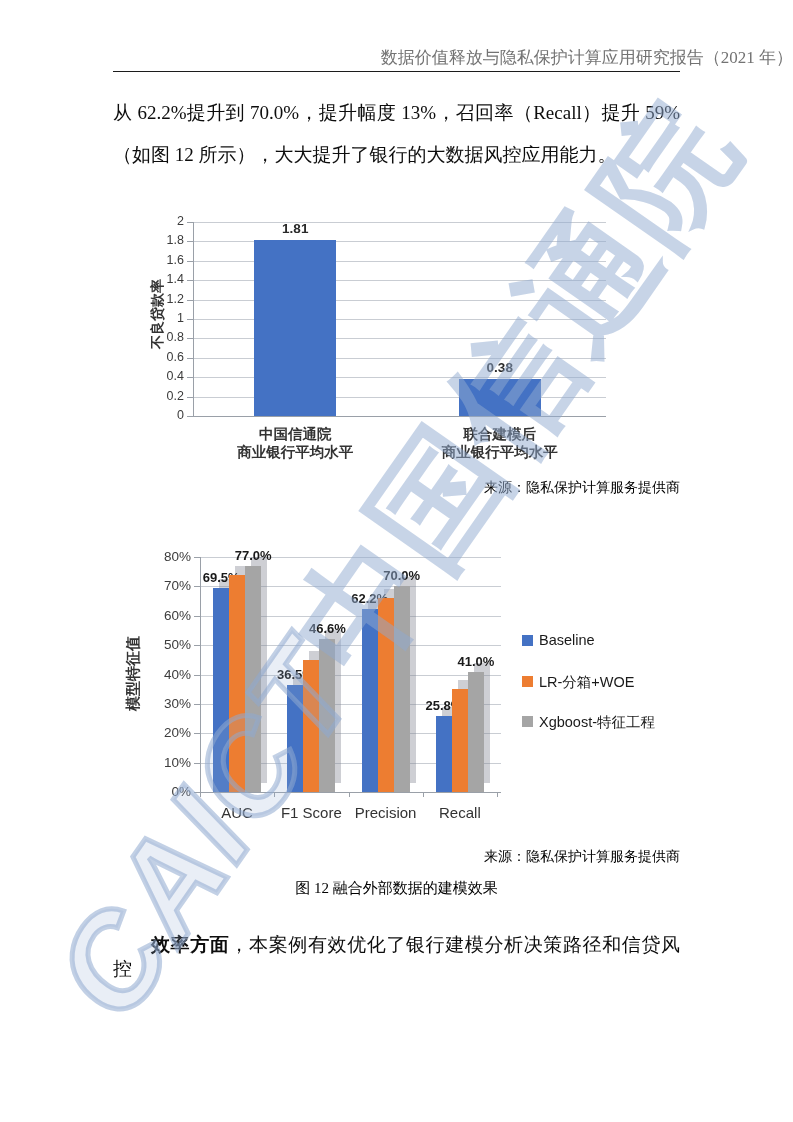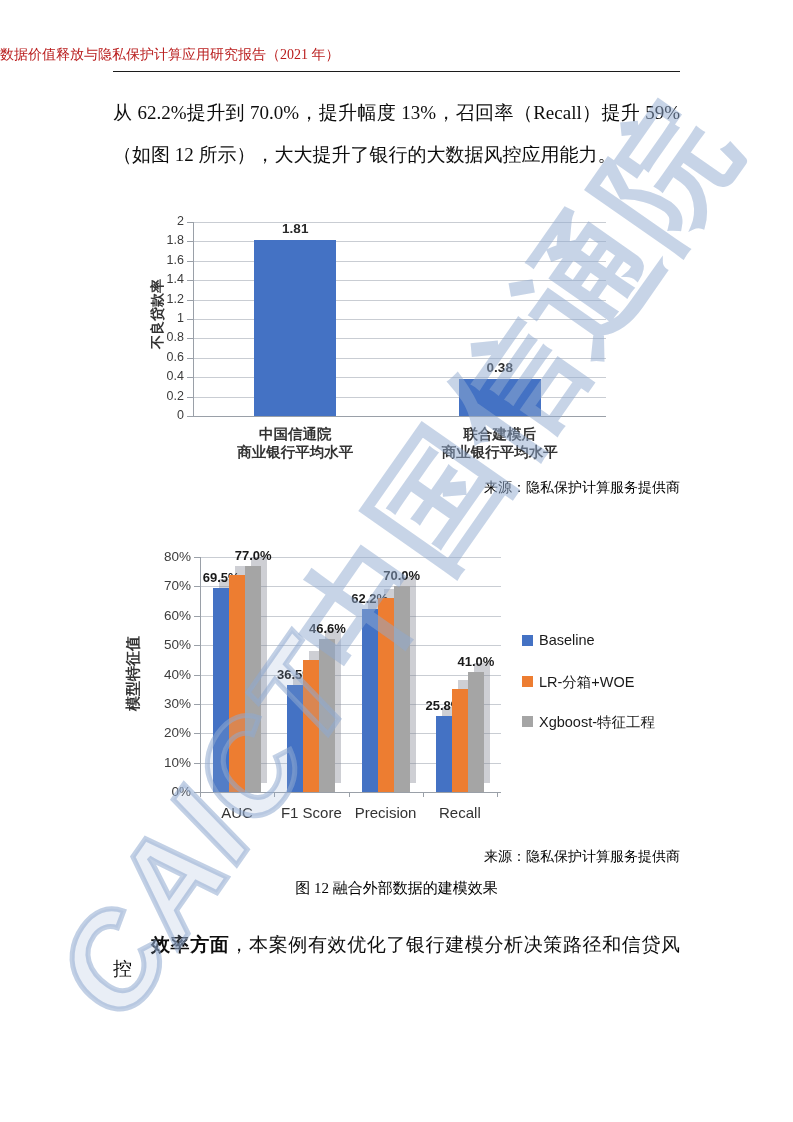--- a/index.html
+++ b/index.html
@@ -1,19 +1,19 @@
 <!DOCTYPE html>
 <html><head>
 <meta charset="utf-8">
 <style>
   html,body{margin:0;padding:0;background:#888;}
   .page{position:relative;width:793px;height:1122px;background:#ffffff;overflow:hidden;
         font-family:"Liberation Serif","DejaVu Serif",serif;color:#111;}
   .abs{position:absolute;}
-  .header-title{left:0;right:0;top:46px;text-align:left;font-size:14px;color:#b91c1c;}
+  .header-title{left:0;right:0;top:46px;text-align:right;font-size:17px;color:#737373;}
   .header-rule{left:113px;top:71px;width:567px;height:0;border-top:1.6px solid #1c1c1c;}
   .body-line{left:113px;width:567px;font-size:19px;line-height:24px;color:#0d0d0d;}
   .justify-full{text-align:justify;text-align-last:justify;}
   .src-line{left:113px;width:567px;text-align:right;font-size:14px;color:#000;}
   .caption{left:0;right:0;text-align:center;font-size:15px;color:#000;}
   .page-number{left:0;right:0;top:1043px;text-align:center;font-size:13px;color:#000;}
   .chart{font-family:"Liberation Sans","DejaVu Sans",sans-serif;}
   .lead-bold{font-weight:bold;}
   .watermark{left:395px;top:560px;transform:translate(-50%,-50%) rotate(-55deg);
       white-space:nowrap;font-family:"Liberation Sans","DejaVu Sans",sans-serif;

